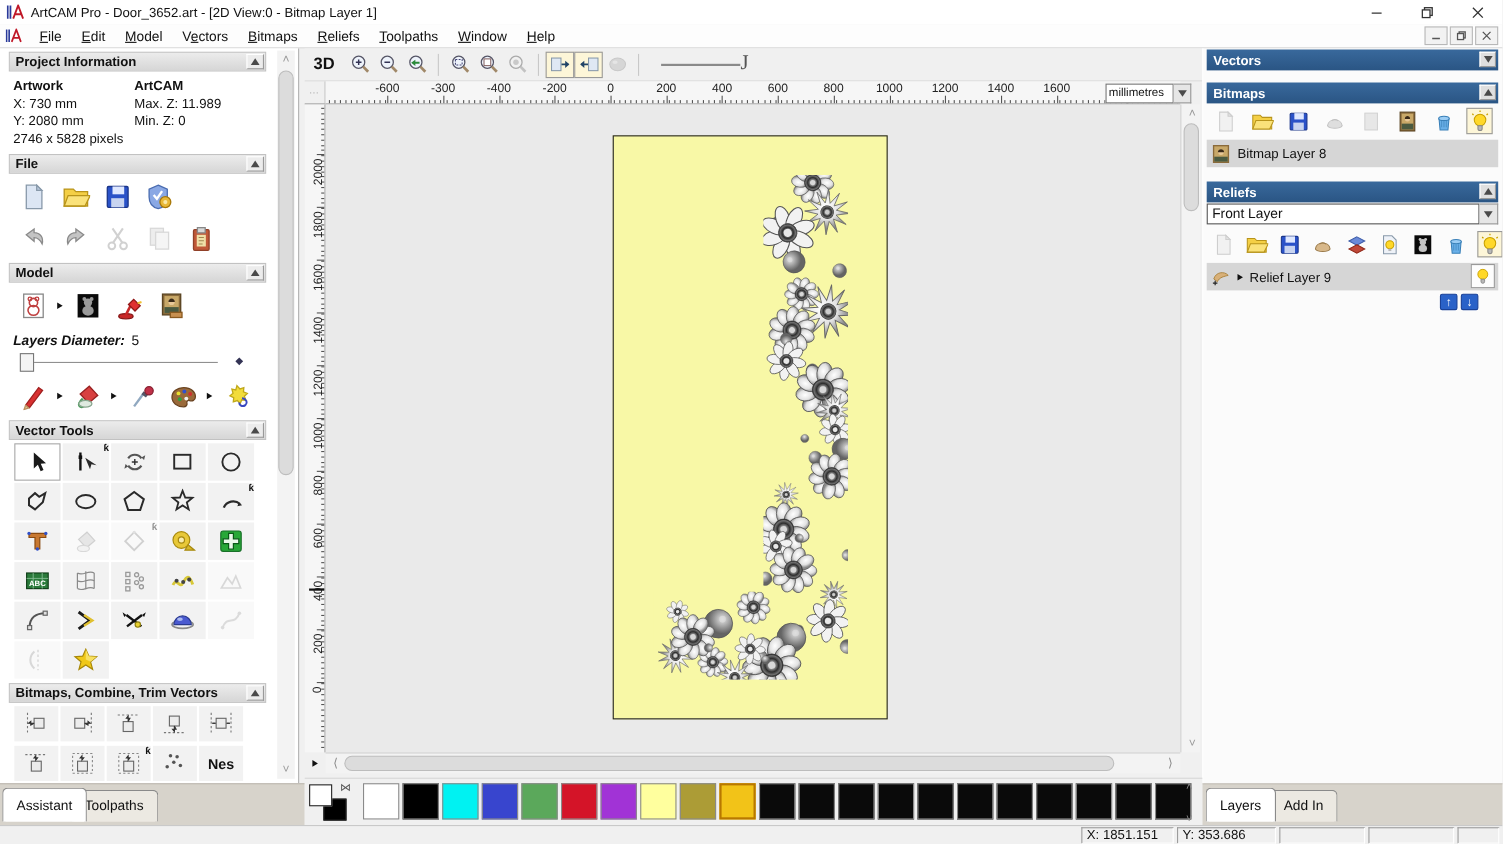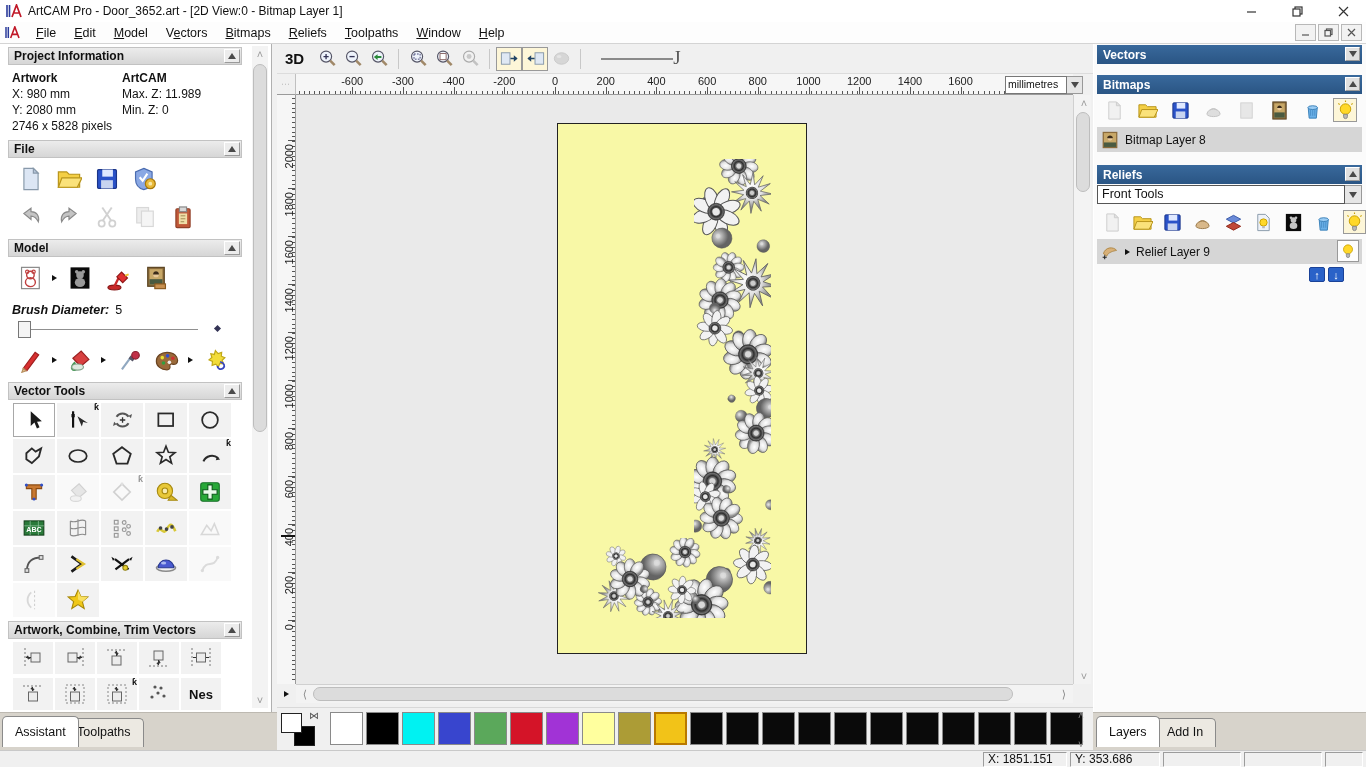--- a/index.html
+++ b/index.html
@@ -201,21 +201,21 @@
     <div class="sec-h">
       <span>Project Information</span>
       <span class="sec-btn">
           <span class="tri-up"></span>
         </span>
     </div>
     <div id="proj-info">
       <div class="pi-cols">
         <div class="pi-col1">
           <div class="pi-h">Artwork</div>
-          <div class="pi-line">X: 980 mm</div>
+          <div class="pi-line">X: 730 mm</div>
           <div class="pi-line">Y: 2080 mm</div>
         </div>
         <div>
           <div class="pi-h">ArtCAM</div>
           <div class="pi-line">Max. Z: 11.989</div>
           <div class="pi-line">Min. Z: 0</div>
         </div>
       </div>
       <div class="pi-line">2746 x 5828 pixels</div>
     </div>
@@ -333,21 +333,21 @@
             <rect x="5.5" y="3.5" width="11" height="13" fill="#c8a868"></rect>
             <circle cx="11" cy="8" r="2.4" fill="#e8c898"></circle>
             <path d="M8.5 8c0-3.6 5-3.6 5 0" fill="#3a2a18"></path>
             <rect x="5.5" y="12" width="11" height="4.5" fill="#4a5a40"></rect>
             <rect x="10" y="16" width="9" height="4" fill="#c89050" stroke="#8a5a20"></rect>
           </svg>
         </span>
       </div>
 
     <div id="brush-row">
-      <span>Brush Diameter:</span><span class="val">5</span>
+      <span>Layers Diameter:</span><span class="val">5</span>
     </div>
     <div id="slider-row">
       <div id="slider-track"></div>
       <div id="slider-handle"></div>
       <div id="slider-dia"></div>
     </div>
     <div class="icon-row" id="bitmap-row">
         <span class="tool-ico">
           <svg viewBox="0 0 22 22">
             <path d="M4.5 18 L14.5 4.5 l3 2.2 -10 13.3 z" fill="#d83030" stroke="#a02020"></path>
@@ -576,21 +576,21 @@
         </span>
         <span class="vt-cell">
           <svg viewBox="0 0 22 22">
             <path d="M11 2 l2.6 5.8 6.4.5 -5 4.2 1.7 6.3 L11 15.2 l-5.7 3.6 1.7-6.3 -5-4.2 6.4-.5z" fill="#f0c818" stroke="#a88808"></path>
             <path d="M11 2 l2.6 5.8 6.4.5 -5 4.2 -4-2z" fill="#f8e060"></path>
           </svg>
         </span>
       </div>
 
     <div class="sec-h">
-      <span>Artwork, Combine, Trim Vectors</span>
+      <span>Bitmaps, Combine, Trim Vectors</span>
       <span class="sec-btn">
           <span class="tri-up"></span>
         </span>
     </div>
     <div class="al-grid" id="align-grid1">
         <span class="al-cell">
           <svg viewBox="0 0 26 26">
             <path d="M5 3v20" stroke="#777" stroke-dasharray="2 2"></path>
             <rect x="11" y="8" width="9" height="9" fill="#ececec" stroke="#666"></rect>
             <path d="M11 12.5h-5 l2-1.6v3.2z" stroke="#333" fill="#333"></path>
@@ -1303,21 +1303,21 @@
     <span>Bitmap Layer 8</span>
   </div>
   <div style="height:13px;"></div>
   <div class="rp-h">
     <span>Reliefs</span>
     <span class="rp-btn">
         <span class="tri-up"></span>
       </span>
   </div>
   <div id="relief-combo">
-    <span class="rc-text">Front Tools</span>
+    <span class="rc-text">Front Layer</span>
     <span class="rc-btn">
         <span class="tri-down"></span>
       </span>
   </div>
   <div class="rp-toolrow" id="reliefs-toolrow">
       <span class="tool-ico gray">
         <svg viewBox="0 0 22 22">
           <path d="M5 2h8l4 4v14H5z" fill="#dce6f4" stroke="#8899aa"></path>
           <path d="M13 2l4 4h-4z" fill="#b8c8dc" stroke="#8899aa"></path>
         </svg>

